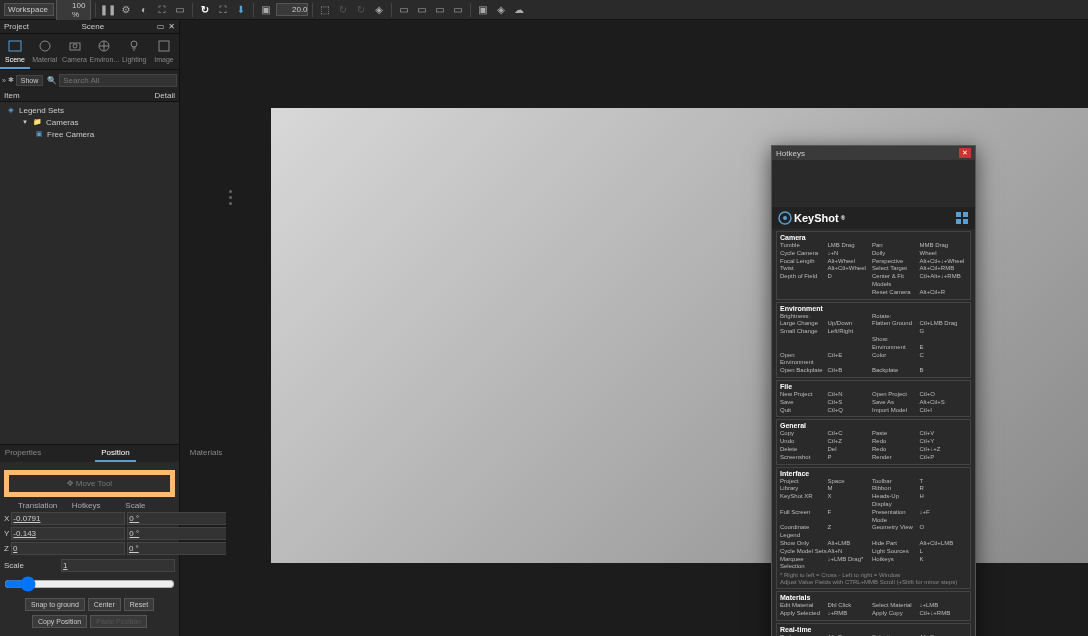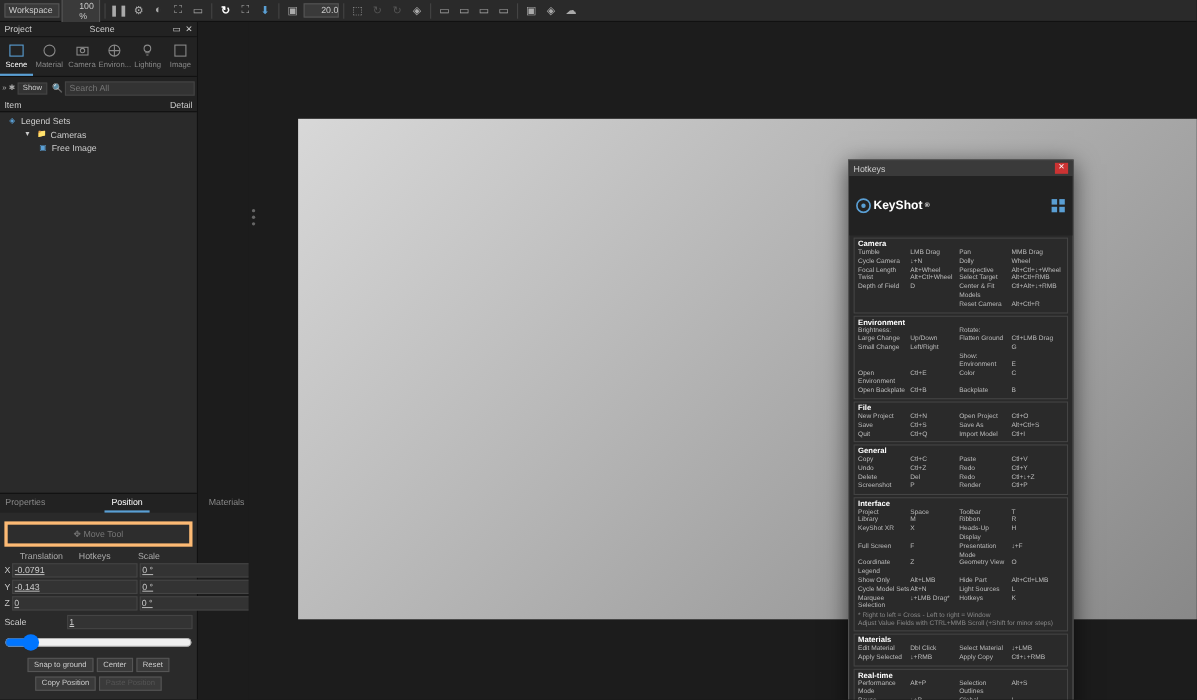--- a/index.html
+++ b/index.html
@@ -23,39 +23,39 @@
 .list-hdr span:first-child { flex:1; }
 .tree { flex:1; padding:2px; font-size:8px; overflow:auto; }
 .tree-item { padding:1px 0 1px 4px; cursor:pointer; display:flex; align-items:center; gap:3px; }
 .tree-item.child { padding-left:18px; }
 .tree-item.child2 { padding-left:32px; }
 .tree-icon { width:10px; height:10px; display:inline-flex; align-items:center; justify-content:center; font-size:7px; }
 .prop-tabs { display:flex; justify-content:center; background:#222; border-top:1px solid #111; }
 .prop-tab { padding:3px 6px; font-size:8px; cursor:pointer; color:#888;margin-left:48px; }
 .prop-tab.active { color:#fff; border-bottom:2px solid #5a9fd4; }
 .prop-body { padding:4px; font-size:8px; }
-.move-tool { text-align:center; padding:4px; color:#777; font-size:8px; background:#2d2d2d; margin:4px 0; border:3px solid #fdba74; }
+.move-tool { text-align:center; padding:4px; color:#777; font-size:8px; background:#2d2d2d; margin:4px 0; border:5px solid #fdba74; }
 .coord-labels { display:flex; gap:4px; margin-bottom:2px; }
 .coord-labels span { flex:1; font-size:8px; color:#aaa; }
 .coord-labels span:first-child { flex:0 0 10px; }
 .coord-row { display:flex; gap:2px; margin-bottom:2px; align-items:center; }
 .coord-row label { width:10px; font-size:8px; }
 .coord-inp { flex:1; background:#333; border:1px solid #444; color:#ccc; font-size:8px; padding:1px;text-decoration:underline; }
 .scale-row { display:flex; align-items:center; gap:4px; margin:4px 0; }
 .btn-row { display:flex; gap:3px; justify-content:center; margin:4px 0; }
 .small-btn { background:#3a3a3a; border:1px solid #555; color:#ccc; font-size:7px; padding:2px 5px; cursor:pointer; }
 .small-btn.disabled { color:#555; }
 .viewport { flex:1; position:relative; background:#1c1c1c; }
 .canvas { position:absolute; left:45px; top:88px; width:820px; height:455px; background:linear-gradient(135deg,#d8d8d8 0%,#b0b0b0 50%,#888 100%); }
 .side-dots { position:absolute; left:3px; top:170px; display:flex; flex-direction:column; gap:3px; }
 .side-dots span { width:3px; height:3px; background:#666; border-radius:50%; }
 .dialog { position:absolute; left:545px; top:125px; width:205px; background:#2a2a2a; border:1px solid #555; box-shadow:0 4px 20px rgba(0,0,0,.6); }
 .dlg-title { background:#3a3a3a; padding:2px 4px; font-size:8px; display:flex; justify-content:space-between; align-items:center; }
 .dlg-close { background:#c33; color:#fff; width:12px; height:10px; text-align:center; cursor:pointer; font-size:7px; line-height:10px; }
-.dlg-logo { padding:20px 6px; display:flex; justify-content:space-between; align-items:center; background:#222; }
+.dlg-logo { padding:4px 6px; display:flex; justify-content:space-between; align-items:center; background:#222;margin-top:47px; }
 .dlg-logo-txt { font-size:11px; font-weight:bold; color:#fff; display:flex; align-items:center; gap:2px; }
 .dlg-section { border:1px solid #444; margin:2px 4px; padding:2px 3px; }
 .dlg-sec-title { font-size:7px; font-weight:bold; color:#fff; margin-bottom:1px; }
 .dlg-row { display:flex; font-size:6px; color:#bbb; line-height:1.3; }
 .dlg-row span { display:inline-block; }
 .c1 { width:48px; } .c2 { width:45px; } .c3 { width:48px; } .c4 { width:48px; }
 .dlg-note { font-size:6px; color:#888; margin:2px 4px; }
 svg { display:block; }
 </style>
 </head>
@@ -141,21 +141,21 @@
         <span class="tree-icon" style="color:#5a9fd4">◈</span>
         <span>Legend Sets</span>
       </div>
       <div class="tree-item child">
         <span class="tree-icon">▾</span>
         <span class="tree-icon">📁</span>
         <span>Cameras</span>
       </div>
       <div class="tree-item child2">
         <span class="tree-icon" style="color:#5a9fd4">▣</span>
-        <span>Free Image</span>
+        <span>Free Camera</span>
       </div>
     </div>
 
     <div class="prop-tabs">
       <div class="prop-tab">Properties</div>
       <div class="prop-tab active">Position</div>
       <div class="prop-tab">Materials</div>
     </div>
     <div class="prop-body">
       <div class="move-tool">✥ <span>Move Tool</span></div>

